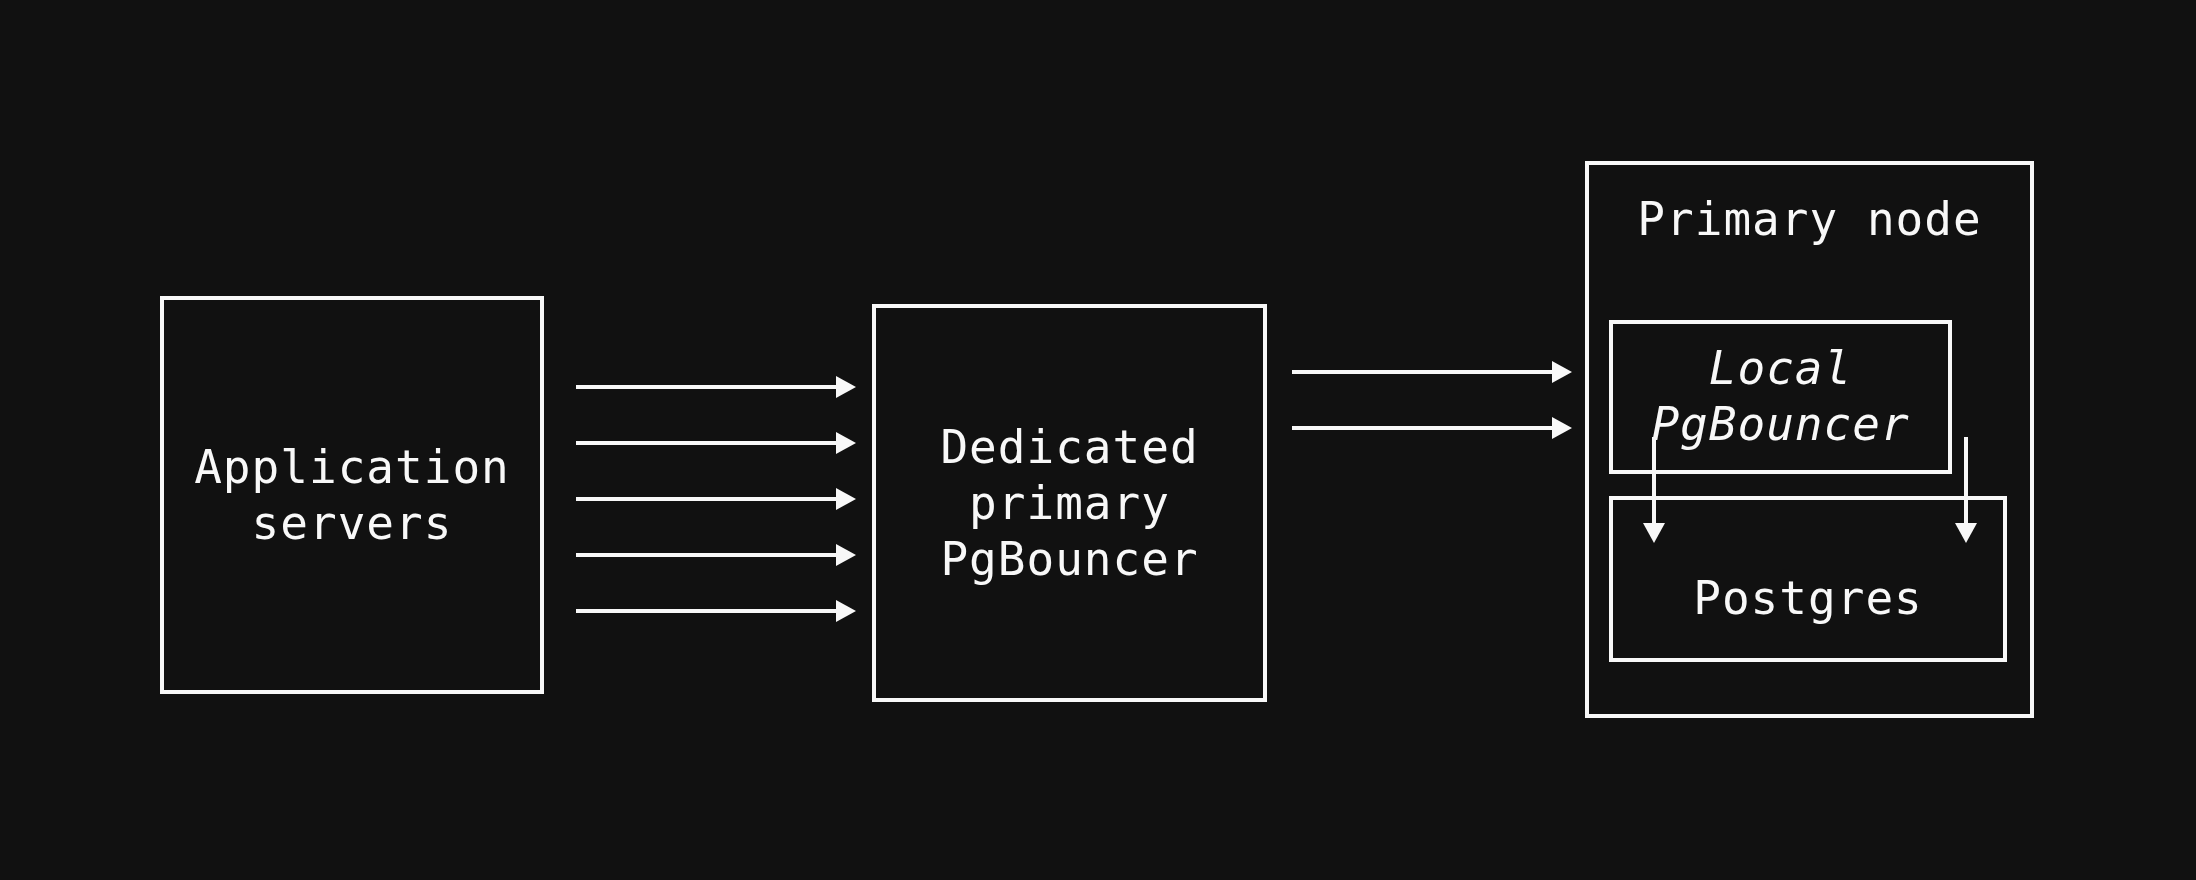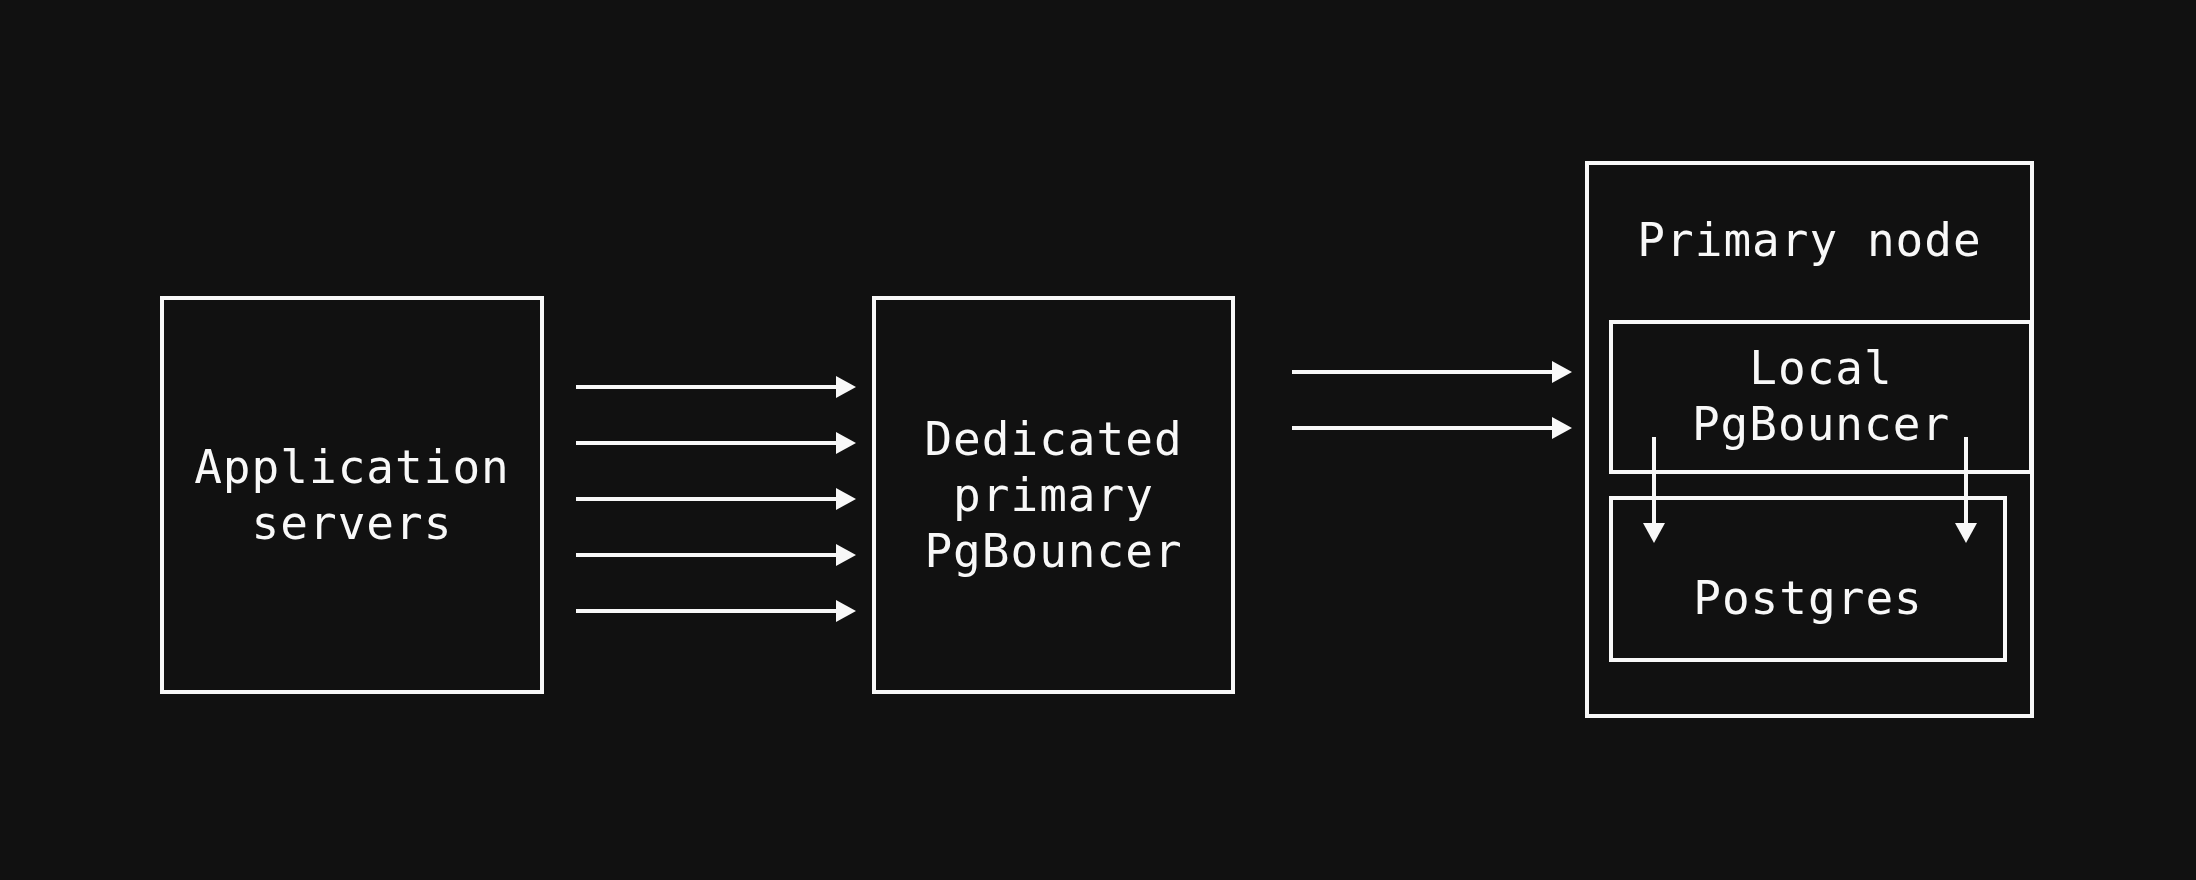--- a/index.html
+++ b/index.html
@@ -12,31 +12,31 @@
   svg.arrows { position: absolute; left: 0; top: 0; }
 </style>
 </head>
 <body>
 
 <div class="box" style="left:160px; top:296px; width:384px; height:398px;">
   <div class="label centered">Application
 servers</div>
 </div>
 
-<div class="box" style="left:872px; top:296px; width:363px; height:398px;">
+<div class="box" style="left:872px; top:304px; width:395px; height:398px;">
   <div class="label centered">Dedicated
 primary
 PgBouncer</div>
 </div>
 
 <div class="box" style="left:1585px; top:161px; width:449px; height:557px;">
-  <div class="label" style="top:47px;">Primary node</div>
+  <div class="label" style="top:26px;">Primary node</div>
 </div>
 
-<div class="box" style="left:1609px; top:320px; width:424px; height:154px;">
+<div class="box" style="left:1609px; top:320px; width:343px; height:154px;font-style:italic;">
   <div class="label" style="top:16px;">Local
 PgBouncer</div>
 </div>
 
 <div class="box" style="left:1609px; top:496px; width:398px; height:166px;">
   <div class="label" style="top:70px;">Postgres</div>
 </div>
 
 <svg class="arrows" width="2196" height="880">
   <g stroke="#f8f8f8" stroke-width="4" fill="#f8f8f8">

